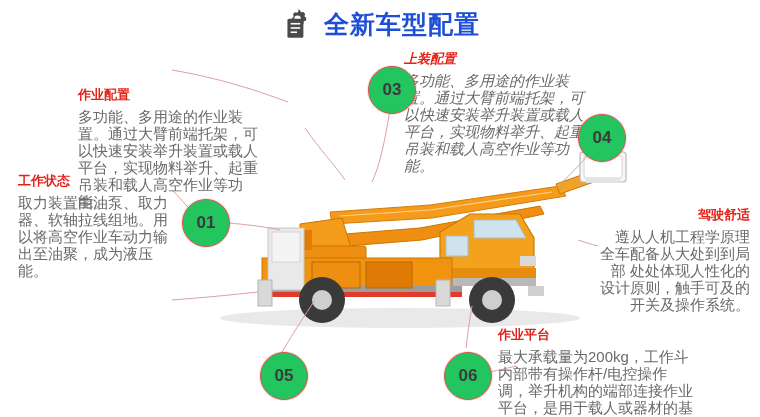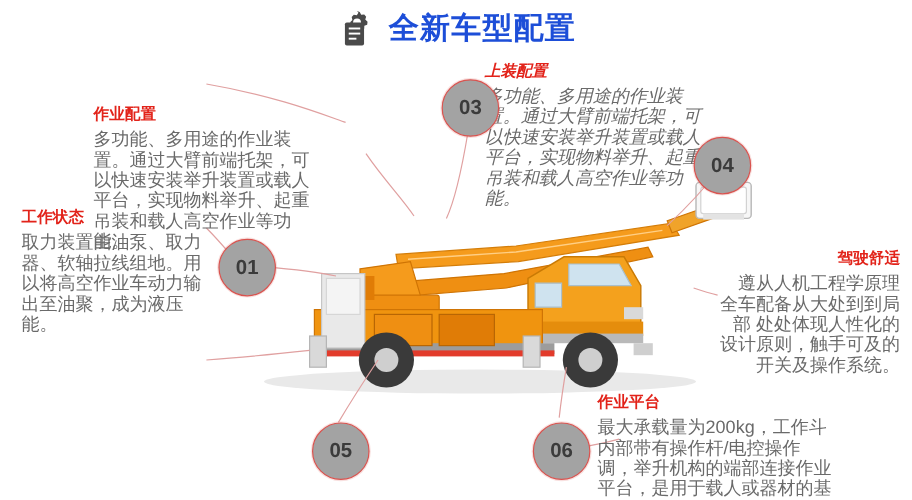--- a/index.html
+++ b/index.html
@@ -56,21 +56,21 @@
     height: 417px;
     pointer-events: none;
   }
 
   
   .num-circle {
     position: absolute;
     width: 46px;
     height: 46px;
     border-radius: 50%;
-    background: #a3a3a3;
+    background: #22c55e;
     border: 1px solid #d9534f;
     box-shadow: 0 0 0 1px rgba(217,83,79,0.18);
     display: flex;
     align-items: center;
     justify-content: center;
     font-size: 17px;
     font-weight: bold;
     color: #3b3b3b;
     font-family: "Liberation Sans", sans-serif;
     z-index: 6;

